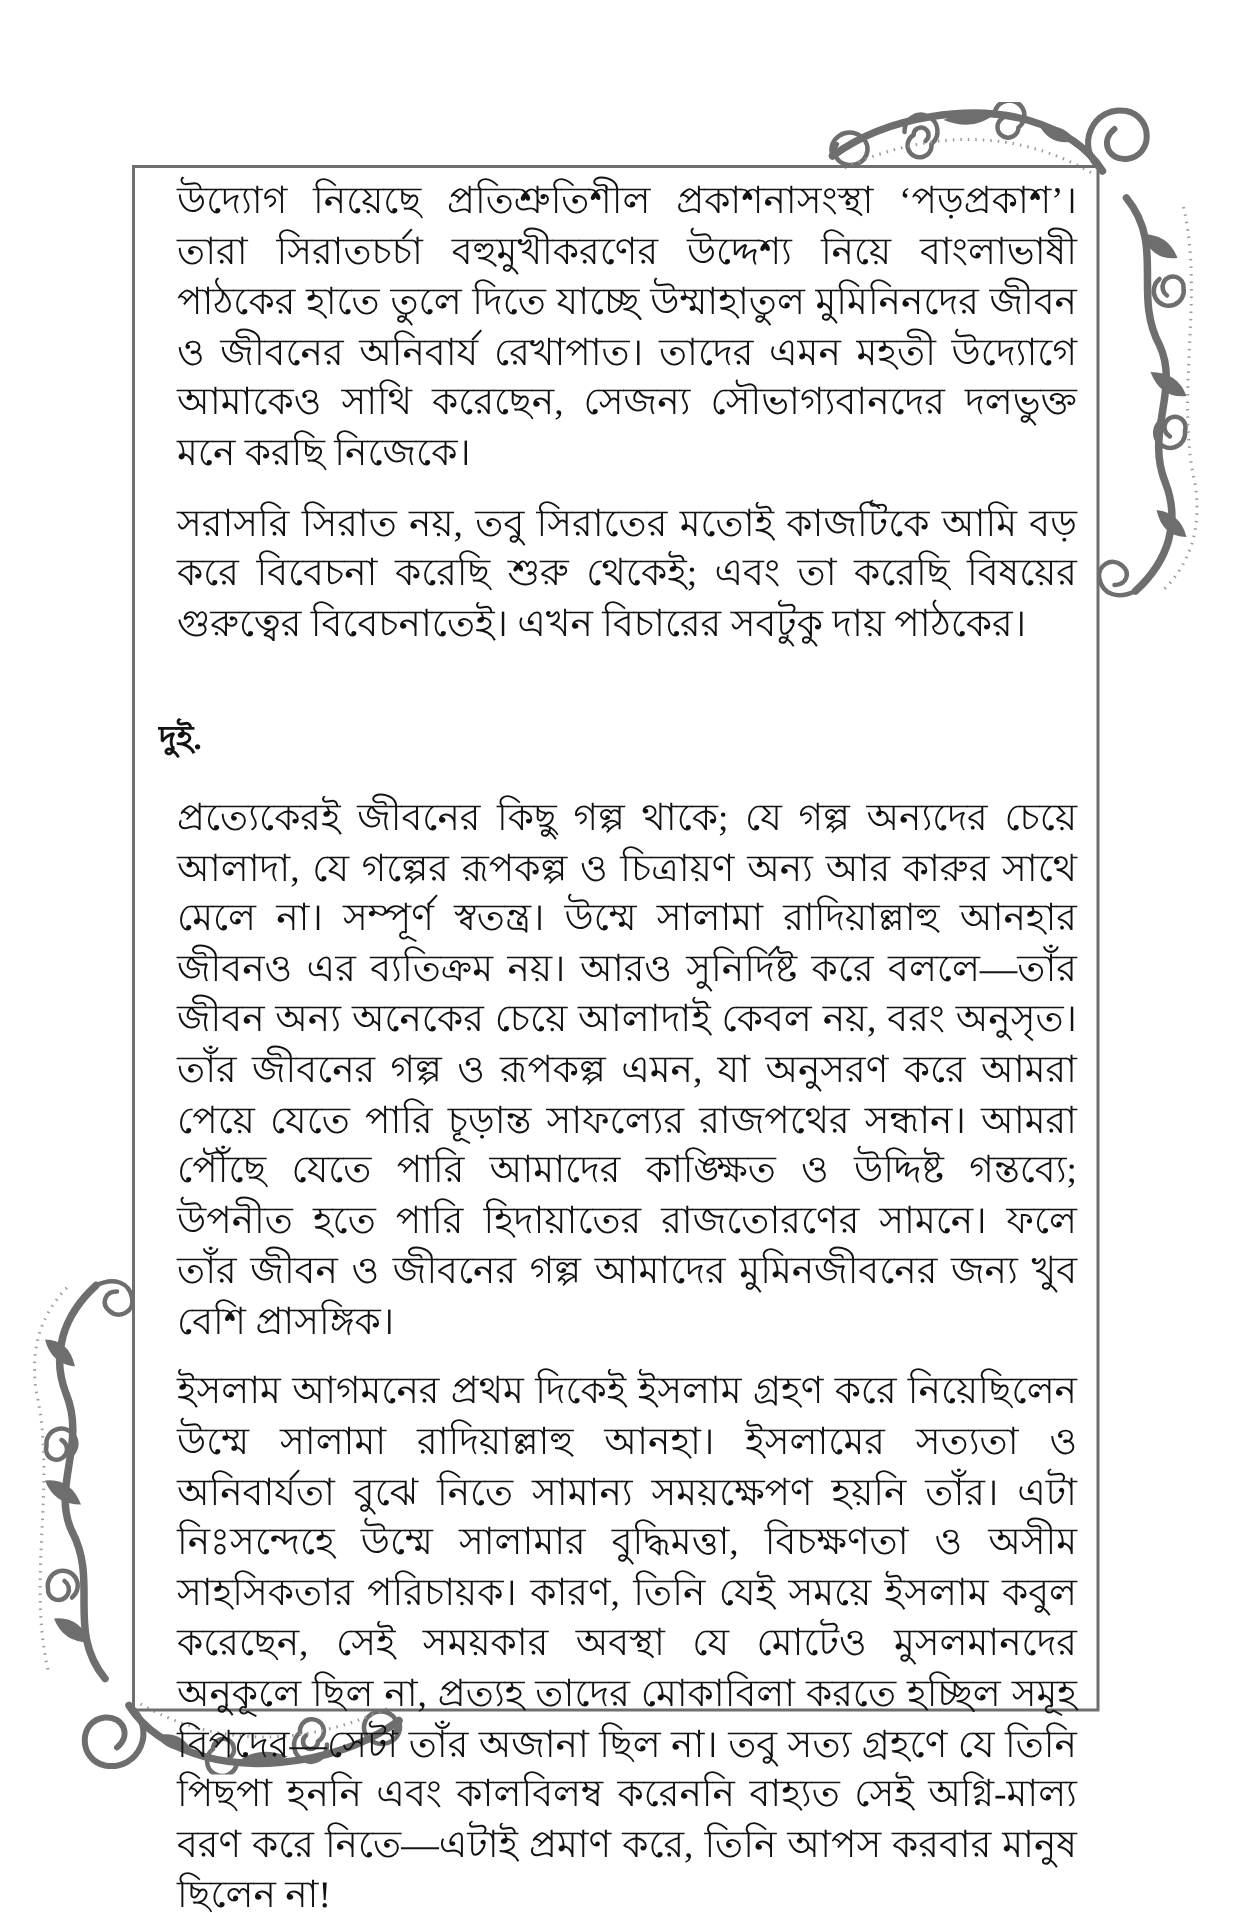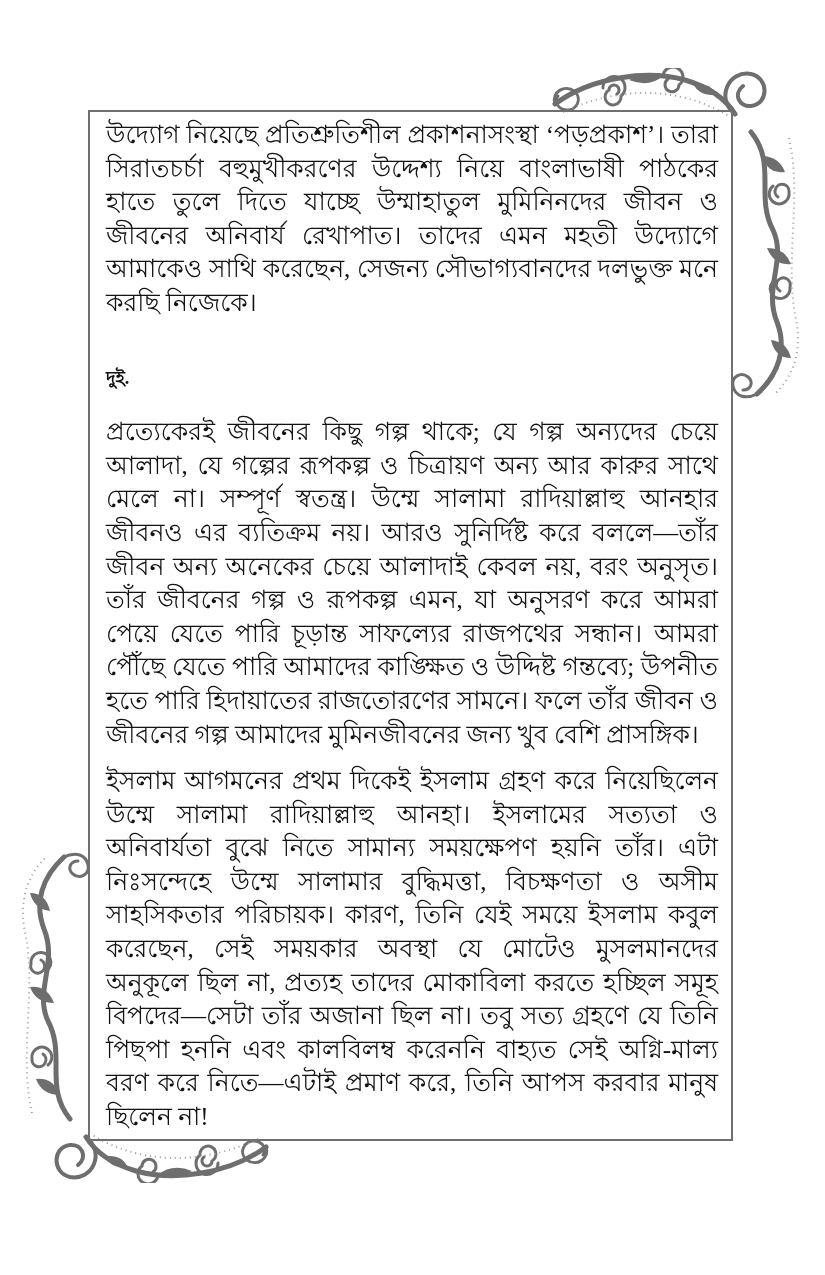--- a/index.html
+++ b/index.html
@@ -11,23 +11,23 @@
   .page-frame{
     position:absolute;left:88px;top:110px;width:645px;height:1031px;
     border:2px solid #6f6f6f;box-sizing:border-box;
     background:transparent;
   }
   .text-column{
     position:absolute;left:106px;top:118px;width:612px;
     color:#121212;font-size:25px;line-height:33.6px;
     text-align:justify;
   }
-  .text-column p{margin:0 0 13px 0;}
+  .text-column p{margin:0 0 13px 12px;}
   .section-heading{
-    font-weight:bold;font-size:18px;margin:42px 0 20px 0;
+    font-weight:bold;font-size:22px;margin:42px 0 20px 0;
     text-align:left;
   }
   .bold-lead{font-weight:normal;}
   .flourish{position:absolute;width:255px;height:350px;}
   .flourish.tr{left:545px;top:68px;}
   .flourish.bl{left:21px;top:833px;transform:rotate(180deg);}
 </style>
 </head>
 <body>
 
@@ -80,18 +80,19 @@
     <g stroke="#9b9b9b" fill="none" stroke-dasharray="1 4" stroke-width="2">
       <path d="M18,44 C70,20 130,16 184,48"></path>
       <path d="M244,70 C258,130 238,196 252,256 C256,286 248,308 230,326"></path>
     </g>
   </svg>
 
   <div class="page-frame"></div>
 
   <div class="text-column">
     <p>উদ্যোগ নিয়েছে প্রতিশ্রুতিশীল প্রকাশনাসংস্থা ‘পড়প্রকাশ’। তারা সিরাতচর্চা বহুমুখীকরণের উদ্দেশ্য নিয়ে বাংলাভাষী পাঠকের হাতে তুলে দিতে যাচ্ছে উম্মাহাতুল মুমিনিনদের জীবন ও জীবনের অনিবার্য রেখাপাত। তাদের এমন মহতী উদ্যোগে আমাকেও সাথি করেছেন, সেজন্য সৌভাগ্যবানদের দলভুক্ত মনে করছি নিজেকে।</p>
+    <p>সরাসরি সিরাত নয়, তবু সিরাতের মতোই কাজটিকে আমি বড় করে বিবেচনা করেছি শুরু থেকেই; এবং তা করেছি বিষয়ের গুরুত্বের বিবেচনাতেই। এখন বিচারের সবটুকু দায় পাঠকের।</p>
     <div class="section-heading">দুই.</div>
     <p>প্রত্যেকেরই জীবনের কিছু গল্প থাকে; যে গল্প অন্যদের চেয়ে আলাদা, যে গল্পের রূপকল্প ও চিত্রায়ণ অন্য আর কারুর সাথে মেলে না। সম্পূর্ণ স্বতন্ত্র। উম্মে সালামা রাদিয়াল্লাহু আনহার জীবনও এর ব্যতিক্রম নয়। আরও সুনির্দিষ্ট করে বললে—তাঁর জীবন অন্য অনেকের চেয়ে আলাদাই কেবল নয়, বরং অনুসৃত। তাঁর জীবনের গল্প ও রূপকল্প এমন, যা অনুসরণ করে আমরা পেয়ে যেতে পারি চূড়ান্ত সাফল্যের রাজপথের সন্ধান। আমরা পৌঁছে যেতে পারি আমাদের কাঙ্ক্ষিত ও উদ্দিষ্ট গন্তব্যে; উপনীত হতে পারি হিদায়াতের রাজতোরণের সামনে। ফলে তাঁর জীবন ও জীবনের গল্প আমাদের মুমিনজীবনের জন্য খুব বেশি প্রাসঙ্গিক।</p>
     <p><span class="bold-lead">ইসলাম আগমনের প্রথম দিকেই ইসলাম গ্রহণ করে নিয়েছিলেন উম্মে সালামা</span><span> রাদিয়াল্লাহু আনহা। ইসলামের সত্যতা ও অনিবার্যতা বুঝে নিতে সামান্য সময়ক্ষেপণ হয়নি তাঁর। এটা নিঃসন্দেহে উম্মে সালামার বুদ্ধিমত্তা, বিচক্ষণতা ও অসীম সাহসিকতার পরিচায়ক। কারণ, তিনি যেই সময়ে ইসলাম কবুল করেছেন, সেই সময়কার অবস্থা যে মোটেও মুসলমানদের অনুকূলে ছিল না, প্রত্যহ তাদের মোকাবিলা করতে হচ্ছিল সমূহ বিপদের—সেটা তাঁর অজানা ছিল না। তবু সত্য গ্রহণে যে তিনি পিছপা হননি এবং কালবিলম্ব করেননি বাহ্যত সেই অগ্নি-মাল্য বরণ করে নিতে—এটাই প্রমাণ করে, তিনি আপস করবার মানুষ ছিলেন না!</span></p>
   </div>
 
 </div>
 
 </body></html>

